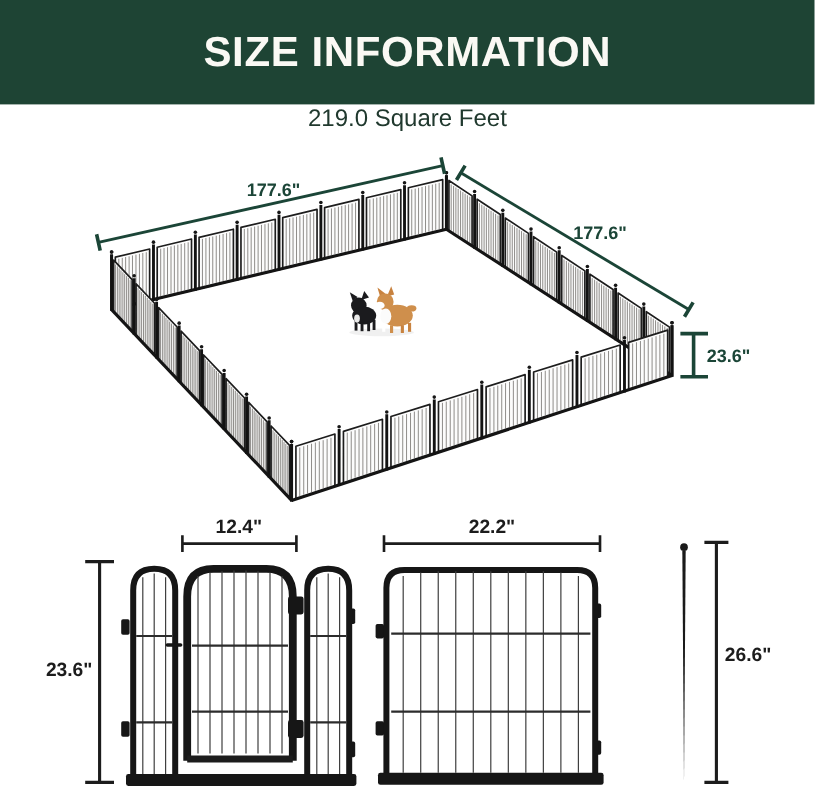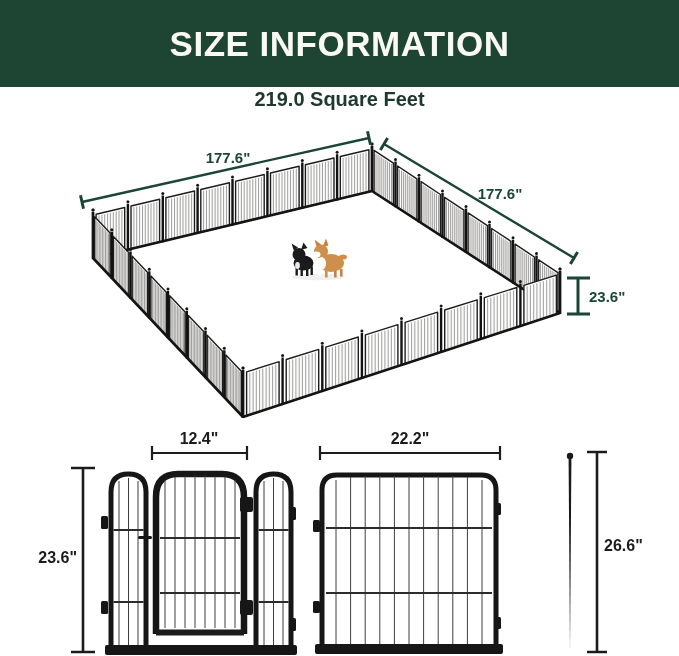--- a/index.html
+++ b/index.html
@@ -2,21 +2,21 @@
 <html><head>
 <meta charset="utf-8">
 <style>
   html,body{margin:0;padding:0;background:#fff;}
   .page{position:relative;width:679px;height:656px;background:#ffffff;overflow:hidden;
         font-family:"Liberation Sans",sans-serif;}
   .banner{position:absolute;top:0;left:0;width:679px;height:87px;background:#1e4434;
           display:flex;align-items:center;justify-content:center;}
   .banner h1{margin:0;color:#faf9f4;font-size:35px;font-weight:700;letter-spacing:.5px;}
   .subtitle{position:absolute;top:88px;left:0;width:679px;text-align:center;
-            font-size:20px;font-weight:700;color:#20392e;}
+            font-size:20px;font-weight:400;color:#20392e;}
   svg{position:absolute;left:0;top:110px;}
   .dimG{fill:#1b4537;font:700 15px "Liberation Sans",sans-serif;}
   .dimB{fill:#1c1c1c;font:700 16px "Liberation Sans",sans-serif;}
   .lineG{stroke:#1b4537;fill:none;}
   .lineB{stroke:#1c1c1c;fill:none;}
   .frame{stroke:#161616;fill:#ffffff;}
   .bars{stroke:#3f3f3f;stroke-width:1;fill:none;}
   .rail{stroke:#2c2c2c;stroke-width:1.8;fill:none;}
   .tab{fill:#161616;}
 </style>

